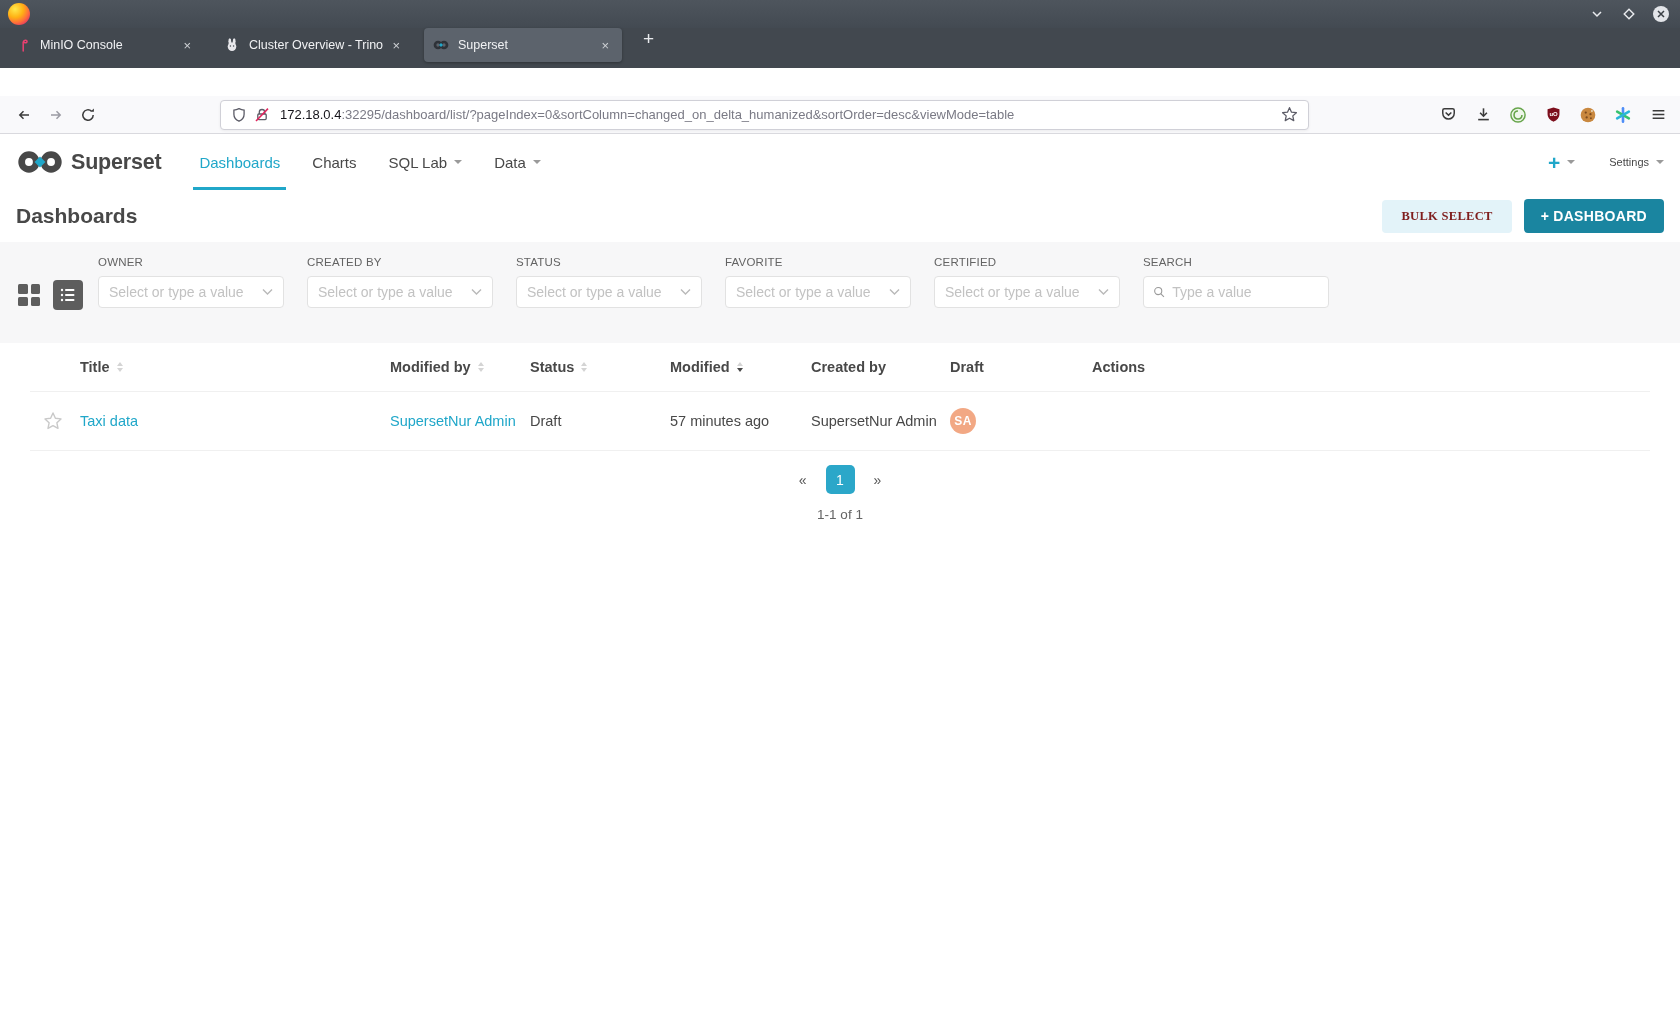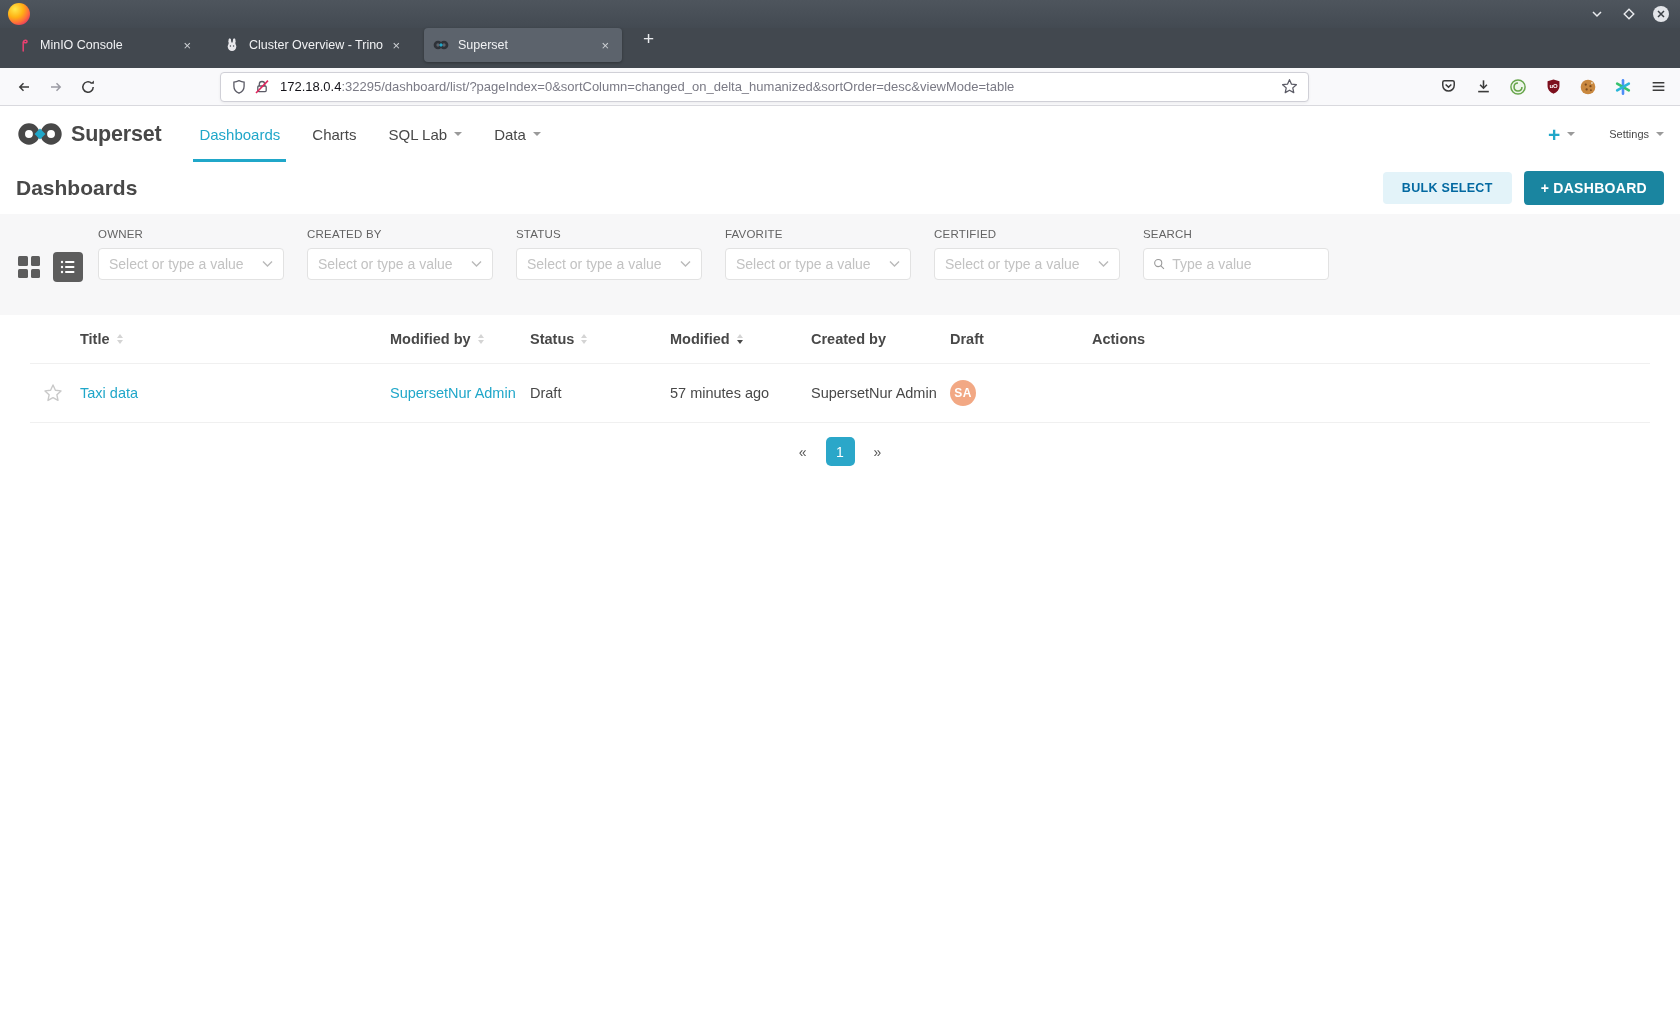--- a/index.html
+++ b/index.html
@@ -17,21 +17,21 @@
   
   .tabbar { height: 40px; background: #42484f; display: flex; align-items: flex-start; padding-left: 6px; flex: none; }
   .tab { width: 198px; height: 34px; border-radius: 4px; display: flex; align-items: center; padding: 0 9px; margin-right: 11px; color: #f1f2f4; font-size: 12.5px; position: relative; }
   .tab.active { background: #5c636c; box-shadow: 0 1px 3px rgba(0,0,0,.3); }
   .tab .favicon { width: 16px; height: 16px; margin-right: 9px; flex: none; }
   .tab .tab-title { flex: 1; white-space: nowrap; overflow: hidden; }
   .tab .tab-close { color: #cfd2d6; font-size: 13px; padding: 2px 4px; }
   .newtab-btn { color: #e8eaed; font-size: 19px; font-weight: 300; padding: 0 10px; }
 
   
-  .toolbar { height: 38px; background: #f9f9fb; border-bottom: 1px solid #d9d9de; display: flex; align-items: center; padding: 0 8px; flex: none; }
+  .toolbar { height: 38px; background: #f9f9fb; border-bottom: 1px solid #d9d9de; display: flex; align-items: center; padding: 0 8px; flex: none; margin-top: 28px; }
   .nav-btn { width: 32px; height: 30px; display: flex; align-items: center; justify-content: center; border-radius: 4px; }
   .urlbar { width: 1089px; height: 30px; margin-left: 116px; background: #fff; border: 1px solid #d0d0d7; border-radius: 4px; box-shadow: 0 1px 3px rgba(0,0,0,.06); display: flex; align-items: center; padding: 0 10px; }
   .urlbar .sep-icon { margin-right: 7px; display: flex; }
   .url-text { flex: 1; font-size: 13px; white-space: nowrap; overflow: hidden; margin-left: 3px; }
   .url-host { color: #15141a; }
   .url-rest { color: #7a7a85; }
   .ext-icons { margin-left: auto; display: flex; align-items: center; gap: 15px; padding-right: 4px; }
   .ext-icons .icon { width: 20px; height: 20px; display: flex; align-items: center; justify-content: center; }
 
   
@@ -44,21 +44,21 @@
   .caret-down { width: 0; height: 0; border-left: 4px solid transparent; border-right: 4px solid transparent; border-top: 4.5px solid #9a9a9a; margin-left: 7px; }
   .sup-nav-right { margin-left: auto; display: flex; align-items: center; gap: 34px; }
   .plus-menu { display: flex; align-items: center; }
   .plus-glyph { color: #20a7c9; font-size: 21px; font-weight: 700; line-height: 1; }
   .settings-menu { display: flex; align-items: center; font-size: 11px; color: #484848; }
 
   
   .pageheader { height: 52px; background: #fff; display: flex; align-items: center; padding: 0 16px; flex: none; }
   .page-title { font-size: 21px; font-weight: 700; color: #484848; }
   .header-actions { margin-left: auto; display: flex; align-items: center; gap: 12px; }
-  .btn-bulk { background: #e3f3f9; color: #0369a1; border: none; border-radius: 4px; font-family: Liberation Sans, sans-serif; font-size: 12.5px; font-weight: 700; letter-spacing: .3px; padding: 9px 19px; }
+  .btn-bulk { background: #e3f3f9; color: #7f1d1d; border: none; border-radius: 4px; font-family: Liberation Serif, serif; font-size: 12.5px; font-weight: 700; letter-spacing: .3px; padding: 9px 19px; }
   .btn-new { background: #1a85a0; color: #fff; border: none; border-radius: 4px; font-family: inherit; font-size: 14px; font-weight: 700; letter-spacing: .3px; padding: 9px 17px; }
 
   
   .filtersec { height: 101px; background: #f7f7f8; padding: 14px 16px 0; display: flex; flex: none; }
   .view-toggles { display: flex; align-items: center; gap: 13px; margin-top: 23px; height: 32px; margin-right: 15px; margin-left: 2px; }
   .grid-icon { width: 22px; height: 22px; display: grid; grid-template-columns: 9.5px 9.5px; grid-template-rows: 9.5px 9.5px; gap: 3px; }
   .grid-icon span { background: #5d5d5d; border-radius: 1.5px; }
   .list-toggle { width: 30px; height: 30px; background: #5d5d5d; border-radius: 4px; display: flex; align-items: center; justify-content: center; }
   .filter-group { width: 186px; margin-right: 23px; }
   .filter-group:last-child { margin-right: 0; }
@@ -426,15 +426,16 @@
         <span class="avatar">SA</span>
       </div>
       <div></div>
     </div>
 
     <div class="pagination">
       <span class="page-arrow">«</span>
       <span class="page-num">1</span>
       <span class="page-arrow">»</span>
     </div>
+    <div class="page-summary">1-1 of 1</div>
   </div>
 
 </div>
 
 </body></html>

